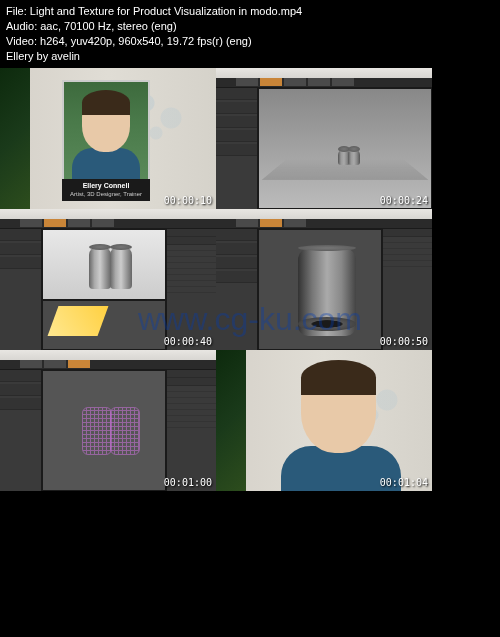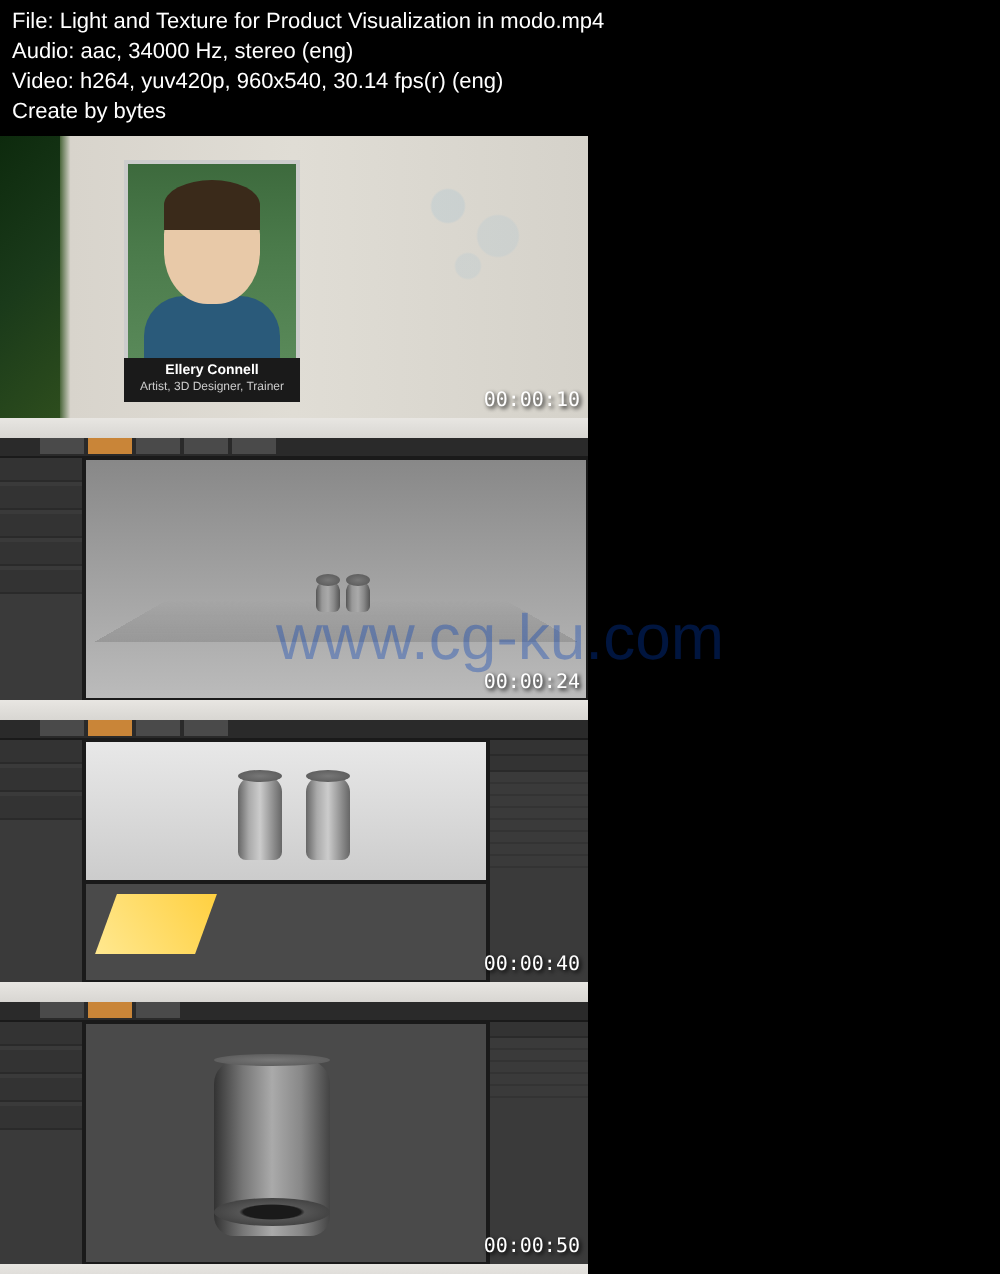--- a/index.html
+++ b/index.html
@@ -17,21 +17,21 @@
       font-size: 11px;
       line-height: 15px;
     }
     .header-line { display: block; }
     .thumbnails {
       display: flex;
       flex-wrap: wrap;
       width: 500px;
     }
     .thumb {
-      width: 294px;
+      width: 216px;
       height: 141px;
       position: relative;
       background: #2a2a2a;
       overflow: hidden;
     }
     .thumb .timecode {
       position: absolute;
       bottom: 3px;
       right: 4px;
       font-size: 10px;
@@ -244,23 +244,23 @@
                   repeating-linear-gradient(90deg, transparent, transparent 3px, #c070d0 3px, #c070d0 4px);
       border-radius: 6px;
       opacity: 0.6;
     }
   </style>
 </head>
 <body>
 
 <div class="header">
   <span class="header-line">File: Light and Texture for Product Visualization in modo.mp4</span>
-  <span class="header-line">Audio: aac, 34000 Hz, stereo (eng)</span>
-  <span class="header-line">Video: h264, yuv420p, 960x540, 30.14 fps(r) (eng)</span>
-  <span class="header-line">Create by bytes</span>
+  <span class="header-line">Audio: aac, 70100 Hz, stereo (eng)</span>
+  <span class="header-line">Video: h264, yuv420p, 960x540, 19.72 fps(r) (eng)</span>
+  <span class="header-line">Ellery by avelin</span>
 </div>
 
 <div class="thumbnails">
 
   <div class="thumb">
     <div class="outdoor-bg">
       <div class="foliage"></div>
       <div class="bubbles"></div>
       <div class="man-photo">
         <div class="bg"></div>

